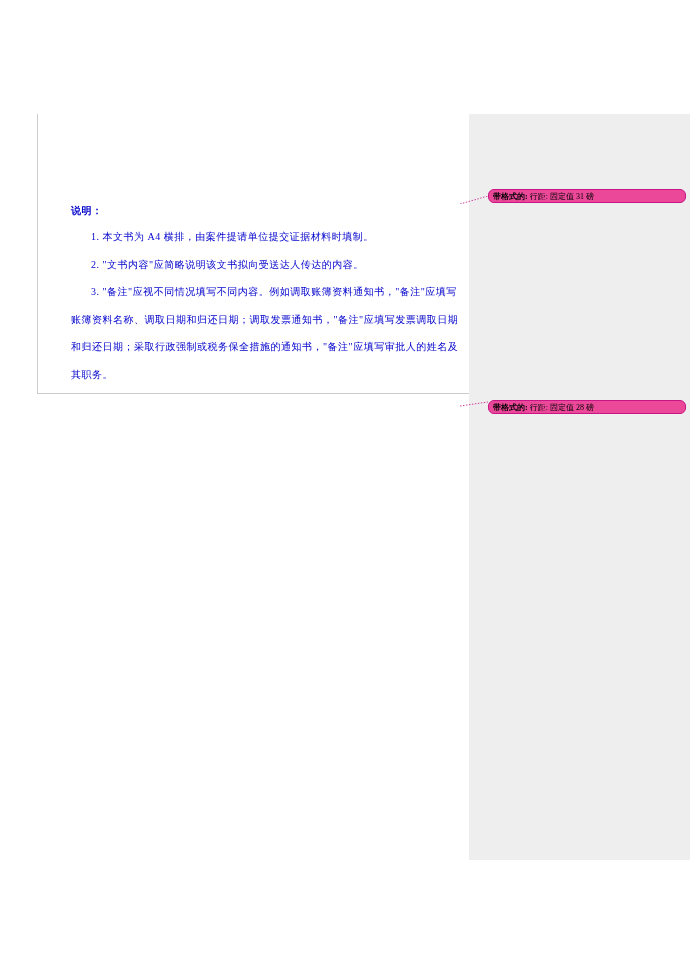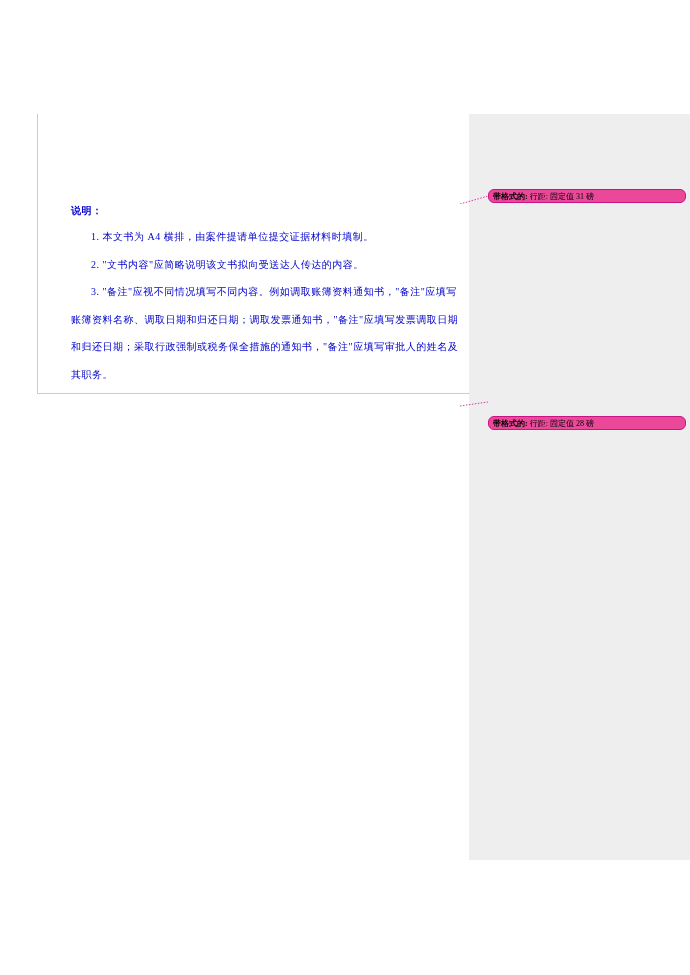--- a/index.html
+++ b/index.html
@@ -68,18 +68,18 @@
   <div class="para" style="text-indent:2em">3. "备注"应视不同情况填写不同内容。例如调取账簿资料通知书，"备注"应填写账簿资料名称、调取日期和归还日期；调取发票通知书，"备注"应填写发票调取日期和归还日期；采取行政强制或税务保全措施的通知书，"备注"应填写审批人的姓名及其职务。</div>
 </div>
 
 <div class="callout" style="top:189px">
   <span class="label">带格式的:</span><span> 行距: 固定值 31 磅</span>
 </div>
 <svg style="position:absolute;top:196px;left:460px" width="28" height="8">
   <line x1="0" y1="8" x2="28" y2="0" stroke="#c71585" stroke-width="0.8" stroke-dasharray="1.5,1.5"></line>
 </svg>
 
-<div class="callout" style="top:416px">
+<div class="callout" style="top:400px">
   <span class="label">带格式的:</span><span> 行距: 固定值 28 磅</span>
 </div>
 <svg style="position:absolute;top:400px;left:460px" width="28" height="8">
   <line x1="0" y1="6" x2="28" y2="2" stroke="#c71585" stroke-width="0.8" stroke-dasharray="1.5,1.5"></line>
 </svg>
 
 </body></html>

